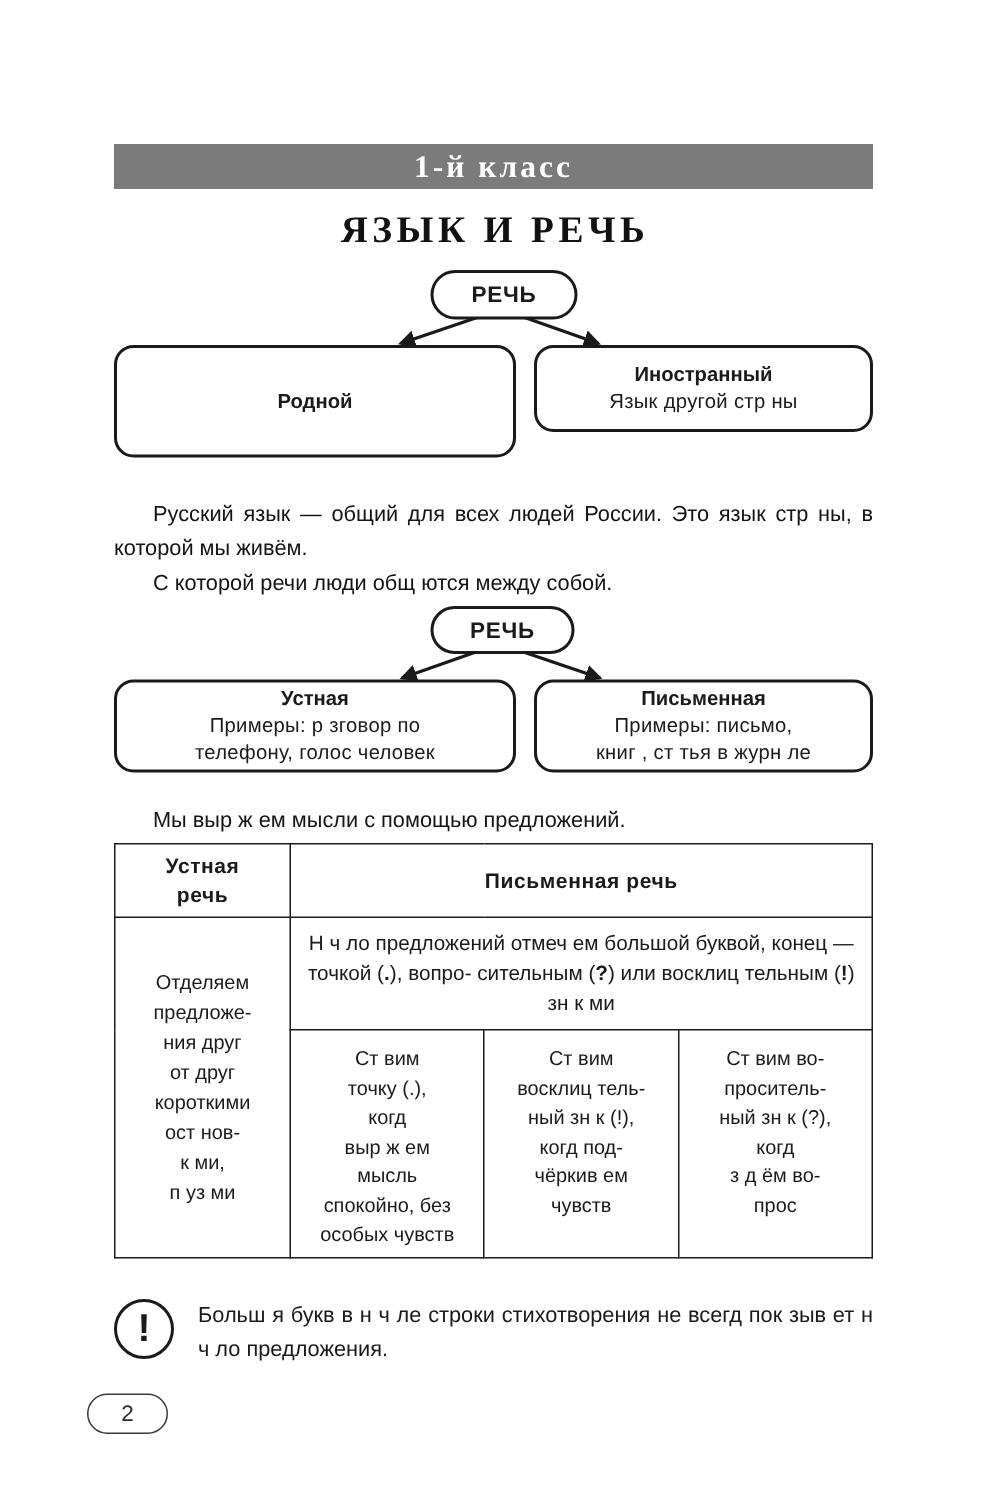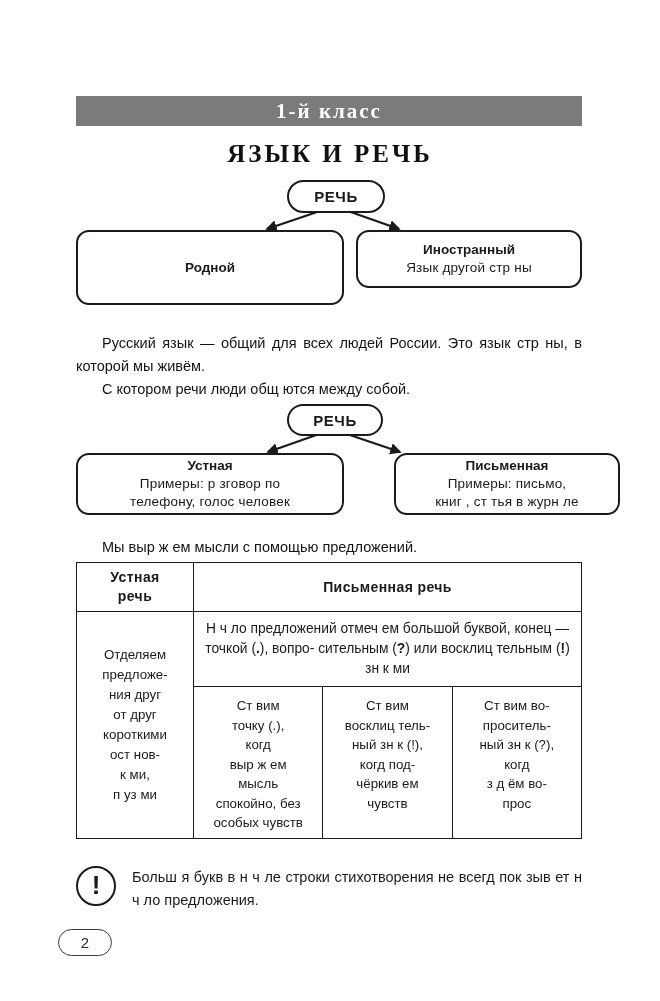--- a/index.html
+++ b/index.html
@@ -247,33 +247,33 @@
   <div class="rbox" style="left:76px; top:230px; width:268px; height:75px;">
     <div class="rbox-title">Родной</div>
   </div>
 
   <div class="rbox" style="left:356px; top:230px; width:226px; height:58px;">
     <div class="rbox-title">Иностранный</div>
     <div class="rbox-body">Язык другой стр ны</div>
   </div>
 
   <div class="para indent" style="left:76px; top:332px; width:506px;">Русский язык — общий для всех людей России. Это язык стр ны, в которой мы живём.</div>
-  <div class="para indent" style="left:76px; top:378px; width:506px;">С котором речи люди общ ются между собой.</div>
+  <div class="para indent" style="left:76px; top:378px; width:506px;">С которой речи люди общ ются между собой.</div>
 
   <div class="pill" style="left:287px; top:404px; width:92px; height:28px;">
     <span>РЕЧЬ</span>
   </div>
 
   <div class="rbox" style="left:76px; top:453px; width:268px; height:62px;">
     <div class="rbox-title">Устная</div>
     <div class="rbox-body">Примеры: р зговор по
 телефону, голос человек</div>
   </div>
 
-  <div class="rbox" style="left:356px; top:453px; width:226px; height:62px;margin-left:38px;">
+  <div class="rbox" style="left:356px; top:453px; width:226px; height:62px;">
     <div class="rbox-title">Письменная</div>
     <div class="rbox-body">Примеры: письмо,
 книг , ст тья в журн ле</div>
   </div>
 
   <div class="para indent" style="left:76px; top:536px; width:506px;">Мы выр ж ем мысли с помощью предложений.</div>
 
   <table class="tbl">
     <tbody>
       <tr>

